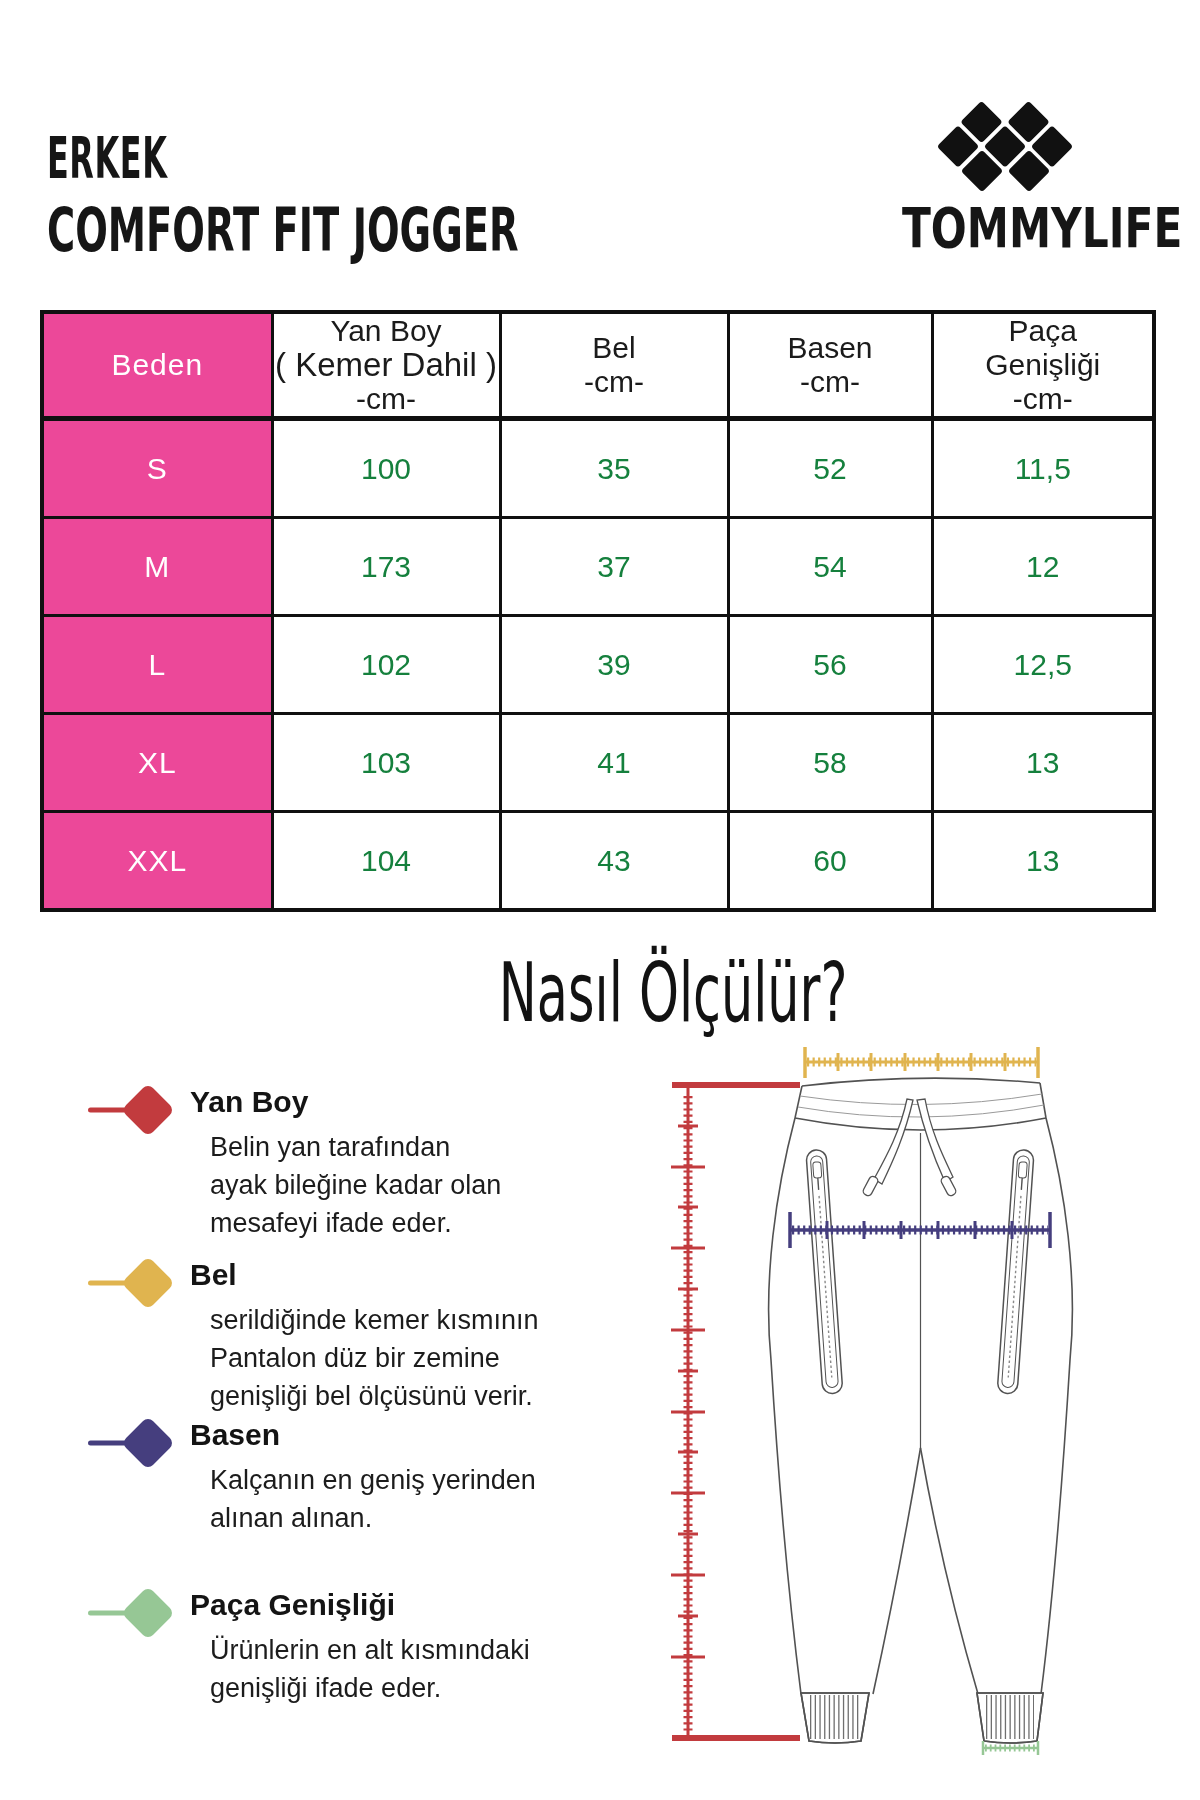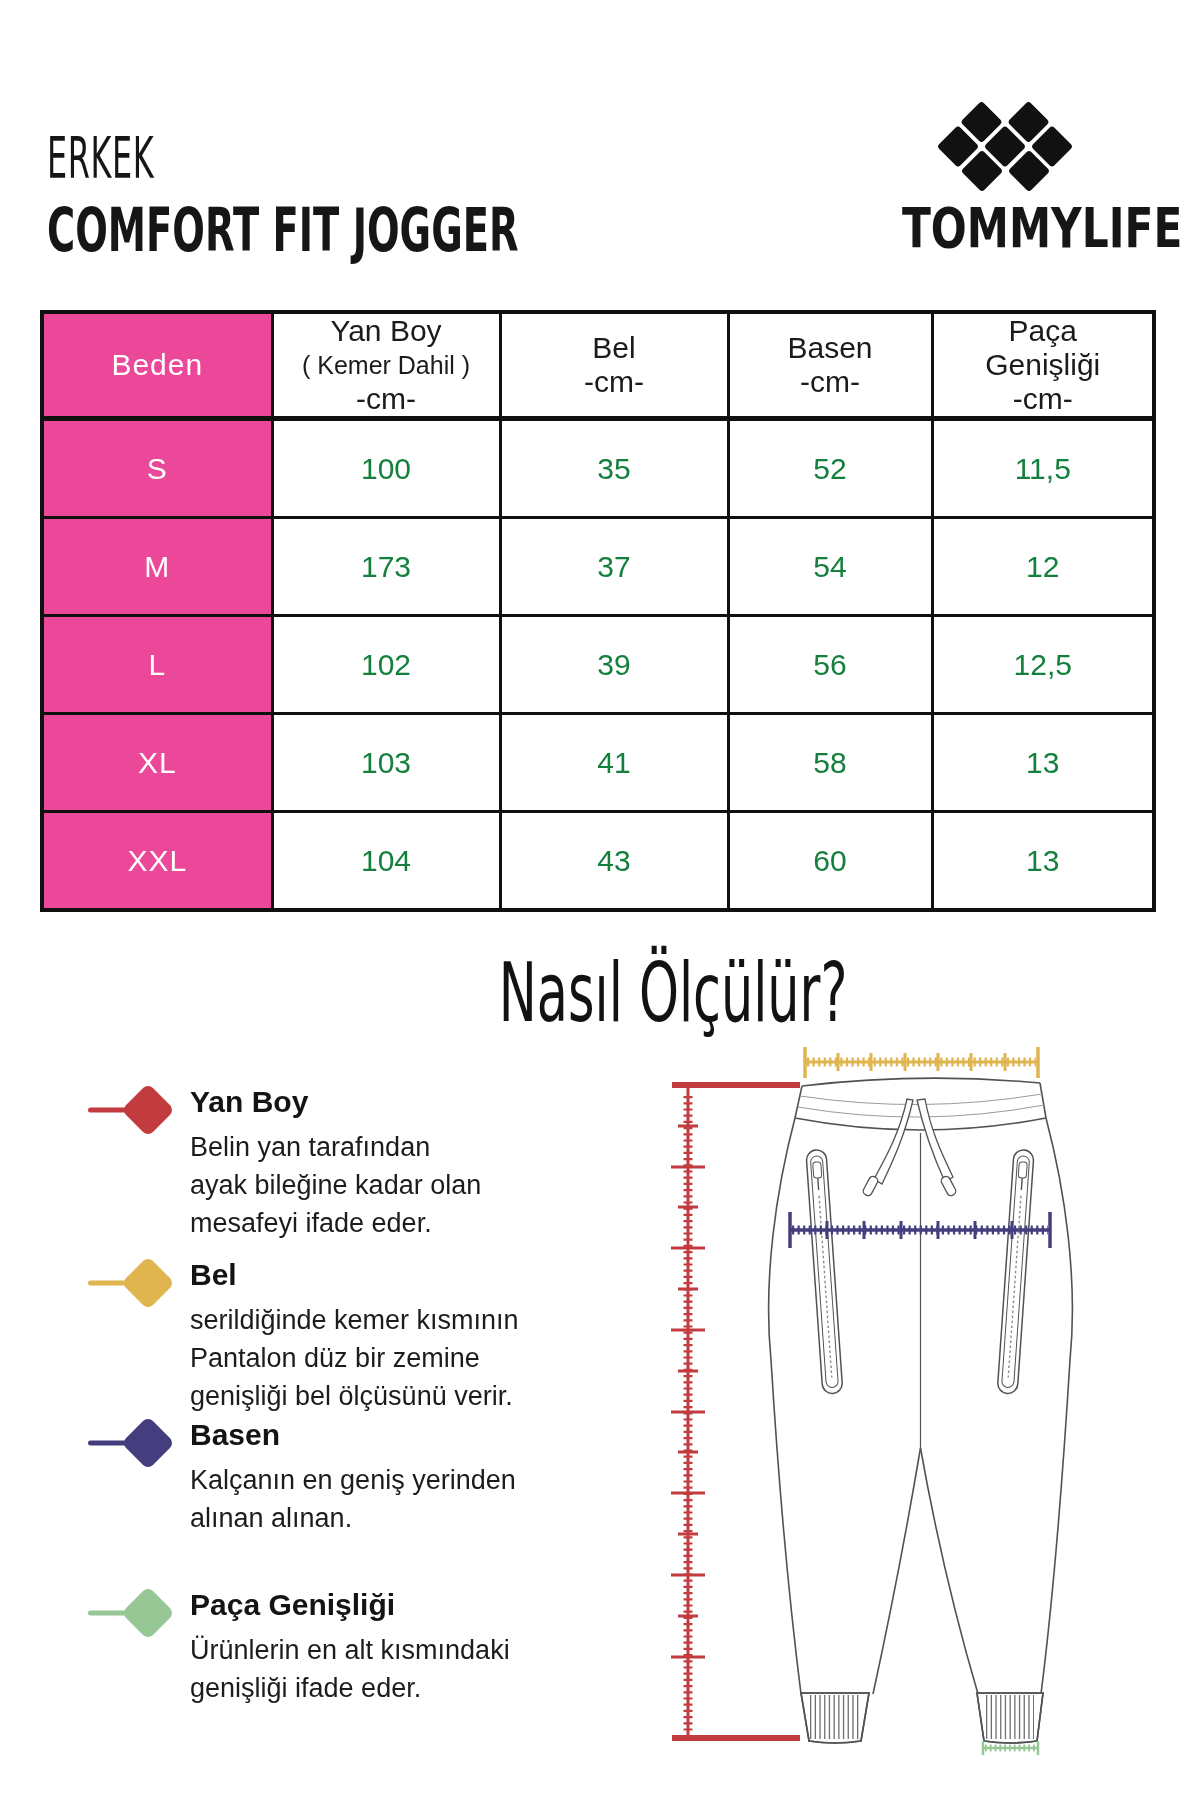--- a/index.html
+++ b/index.html
@@ -2,53 +2,53 @@
 <html><head>
 <meta charset="utf-8">
 <style>
   html,body{margin:0;padding:0;width:1200px;height:1800px;background:#ffffff;overflow:hidden;
             font-family:"Liberation Sans","DejaVu Sans",sans-serif;color:#161616;}
   .abs{position:absolute;}
   .cond{display:inline-block;transform-origin:0 50%;white-space:nowrap;}
   .cond-c{display:inline-block;transform-origin:50% 50%;white-space:nowrap;}
 
   
-  #erkek{left:47px;top:130px;font-size:57px;line-height:57px;font-weight:400;
+  #erkek{left:47px;top:130px;font-size:57px;line-height:57px;font-weight:700;
          font-family:"DejaVu Sans",sans-serif;}
   #erkek .cond{transform:scaleX(0.56);letter-spacing:1px;}
   #product-title{left:47px;top:199px;font-size:61px;line-height:61px;font-weight:700;
          font-family:"DejaVu Sans",sans-serif;}
   #product-title .cond{transform:scaleX(0.63);}
   #brand-block{left:860px;top:200px;width:300px;text-align:center;font-size:55px;line-height:56px;
          font-weight:700;font-family:"DejaVu Sans",sans-serif;}
   #brand-block .cond-c{transform:scaleX(0.77);}
 
   
   #table-wrap{left:40px;top:310px;}
   table{border-collapse:collapse;table-layout:fixed;width:1112px;}
   td,th{border:3px solid #101010;text-align:center;vertical-align:middle;padding:0;font-weight:400;}
   table{border:4px solid #101010;}
   tr.hdr th{border-bottom:5px solid #101010;height:100px;font-size:30px;line-height:34px;color:#1b1b1b;}
-  tr.hdr th .sub{font-size:25px;}
+  tr.hdr th .sub{font-size:33px;}
   tr.data td{height:95px;font-size:30px;color:#15803d;}
   .sizecol{background:#ec4899;color:#ffffff !important;font-size:30px;letter-spacing:1px;}
   tr.hdr th.sizecol{color:#ffffff;}
 
   
   #measure-title{left:392px;top:951px;width:400px;text-align:right;font-size:82px;line-height:84px;
        font-weight:400;font-family:"DejaVu Sans",sans-serif;color:#121212;}
   #measure-title .cond-c{transform:scaleX(0.62);}
 
   
   .legend-item{position:absolute;left:88px;width:500px;}
   .l-icon{position:absolute;left:0;top:-3px;}
   .l-text{padding-left:102px;}
   .l-title{font-size:30px;line-height:34px;font-weight:700;color:#141414;}
   .l-desc{margin-top:9px;}
-  .l-desc div{font-size:27px;line-height:38px;color:#1c1c1c;white-space:nowrap;}
+  .l-desc div{font-size:27px;line-height:38px;color:#1c1c1c;white-space:nowrap;margin-left:20px;}
 </style>
 </head>
 <body>
 
 <div class="abs" id="erkek">
   <span class="cond">ERKEK</span>
 </div>
 <div class="abs" id="product-title">
   <span class="cond">COMFORT FIT JOGGER</span>
 </div>

